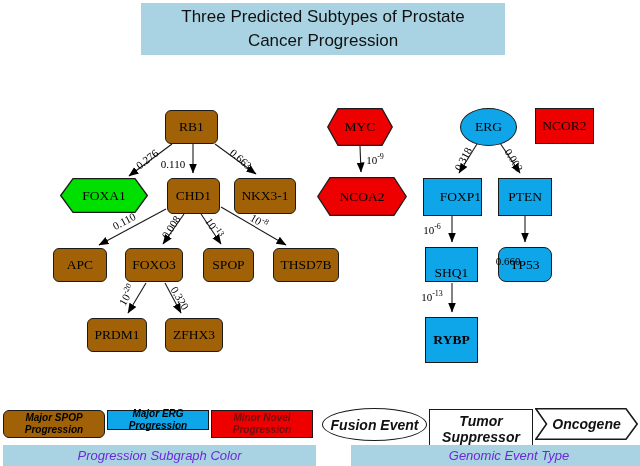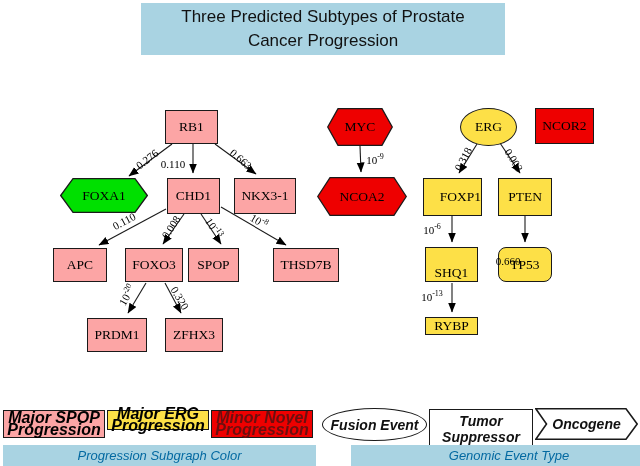--- a/index.html
+++ b/index.html
@@ -7,43 +7,43 @@
           font-family:"Liberation Sans",sans-serif;padding-left:44px;}
   
   .title-box{position:absolute;left:141px;top:3px;width:364px;height:52px;background:#a9d3e2;
              display:flex;align-items:center;justify-content:center;text-align:center;
              font-size:17px;line-height:24px;color:#111;padding:0 14px;box-sizing:border-box;}
   
   .node{position:absolute;display:flex;align-items:center;justify-content:center;
         font-family:"Liberation Serif",serif;font-size:13.5px;color:#000;text-align:center;}
   .rect{border:1.3px solid #1a1a1a;box-sizing:border-box;}
   .ellipse{border:1.3px solid #1a1a1a;border-radius:50%;box-sizing:border-box;}
-  .green-bg{background:#fca5a5;}
-  .yellow-bg{background:#fde047;}
+  .green-bg{background:#a16207;border-radius:6px;}
+  .yellow-bg{background:#0ea5e9;}
   .red-bg{background:#ee0000;}
   .hex{background:transparent;}
   .hex svg{position:absolute;left:0;top:0;}
   .hex span{position:relative;z-index:2;font-family:Liberation Serif, serif;}
   
   .edges{position:absolute;left:0;top:0;width:640px;height:466px;pointer-events:none;}
   .elabel{position:absolute;font-family:"Liberation Serif",serif;font-size:11px;color:#000;
           white-space:nowrap;transform-origin:center;z-index:3;}
   .elabel sup{font-size:8px;line-height:0;}
   
   .lg-box{position:absolute;border:1.3px solid #1a1a1a;box-sizing:border-box;
           display:flex;align-items:center;justify-content:center;text-align:center;
-          font-size:16px;font-weight:bold;font-style:italic;line-height:12px;padding:0 6px;}
+          font-size:10px;font-weight:bold;font-style:italic;line-height:12px;padding:0 6px;}
   .lg-shape{position:absolute;display:flex;align-items:center;justify-content:center;
             font-size:14px;font-weight:bold;font-style:italic;color:#111;text-align:center;}
   .lg-ellipse{border:1.6px solid #1a1a1a;border-radius:50%;background:#fff;box-sizing:border-box;}
   .lg-rect{border:1.6px solid #1a1a1a;background:#fff;box-sizing:border-box;}
   .lg-hex svg{position:absolute;left:0;top:0;}
   .lg-hex span{position:relative;z-index:2;}
   .blue-bar{position:absolute;height:21px;background:#a9d3e2;display:flex;align-items:center;
-            justify-content:center;font-size:13px;font-style:italic;color:#0369a1;}
+            justify-content:center;font-size:13px;font-style:italic;color:#6d28d9;}
   .dark-red-text{color:#6b0f0f;}
 </style>
 </head>
 <body>
 
 <div class="canvas">
 
   <div class="title-box">Three Predicted Subtypes of Prostate Cancer Progression</div>
 
   <svg class="edges" width="640" height="466">
@@ -101,21 +101,21 @@
     </div>
   <div class="node rect green-bg" style="left:234px;top:178px;width:62px;height:36px;">
       <span>NKX3-1</span>
     </div>
   <div class="node rect green-bg" style="left:53px;top:248px;width:54px;height:34px;">
       <span>APC</span>
     </div>
   <div class="node rect green-bg" style="left:125px;top:248px;width:58px;height:34px;">
       <span>FOXO3</span>
     </div>
-  <div class="node rect green-bg" style="left:188px;top:248px;width:51px;height:34px;">
+  <div class="node rect green-bg" style="left:203px;top:248px;width:51px;height:34px;">
       <span>SPOP</span>
     </div>
   <div class="node rect green-bg" style="left:273px;top:248px;width:66px;height:34px;">
       <span>THSD7B</span>
     </div>
   <div class="node rect green-bg" style="left:87px;top:318px;width:60px;height:34px;">
       <span>PRDM1</span>
     </div>
   <div class="node rect green-bg" style="left:165px;top:318px;width:58px;height:34px;">
       <span>ZFHX3</span>
@@ -145,21 +145,21 @@
     </div>
   <div class="node rect yellow-bg" style="left:498px;top:178px;width:54px;height:38px;">
       <span>PTEN</span>
     </div>
   <div class="node rect yellow-bg" style="left:425px;top:247px;width:53px;height:35px;align-items:flex-end;">
       <span>SHQ1</span>
     </div>
   <div class="node rect yellow-bg" style="left:498px;top:247px;width:54px;height:35px;border-radius:8px;">
       <span>TP53</span>
     </div>
-  <div class="node rect yellow-bg" style="left:425px;top:317px;width:53px;height:18px;">
+  <div class="node rect yellow-bg" style="left:425px;top:317px;width:53px;height:46px;font-weight:bold;">
       <span>RYBP</span>
     </div>
 
   <div class="lg-box green-bg" style="left:3px;top:410px;width:102px;height:28px;">
       <span>Major SPOP Progression</span>
     </div>
   <div class="lg-box yellow-bg" style="left:107px;top:410px;width:102px;height:20px;">
       <span>Major ERG Progression</span>
     </div>
   <div class="lg-box red-bg dark-red-text" style="left:211px;top:410px;width:102px;height:28px;">

